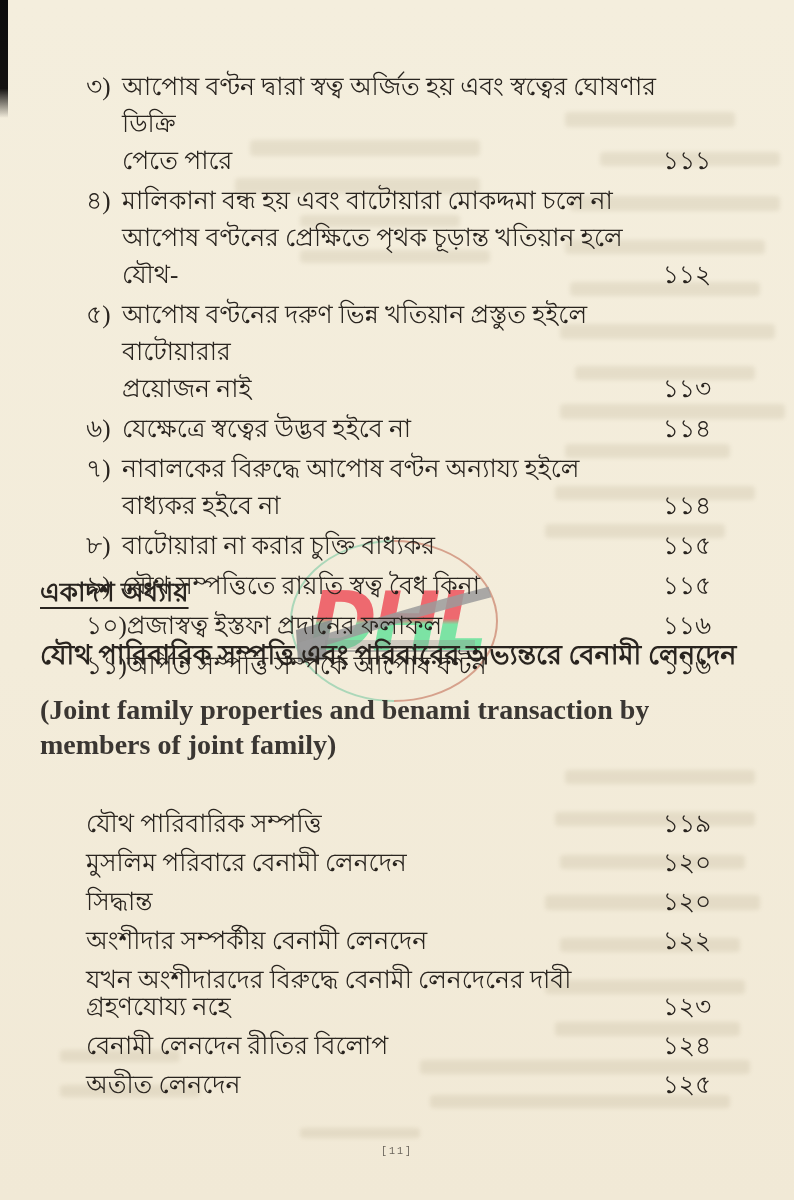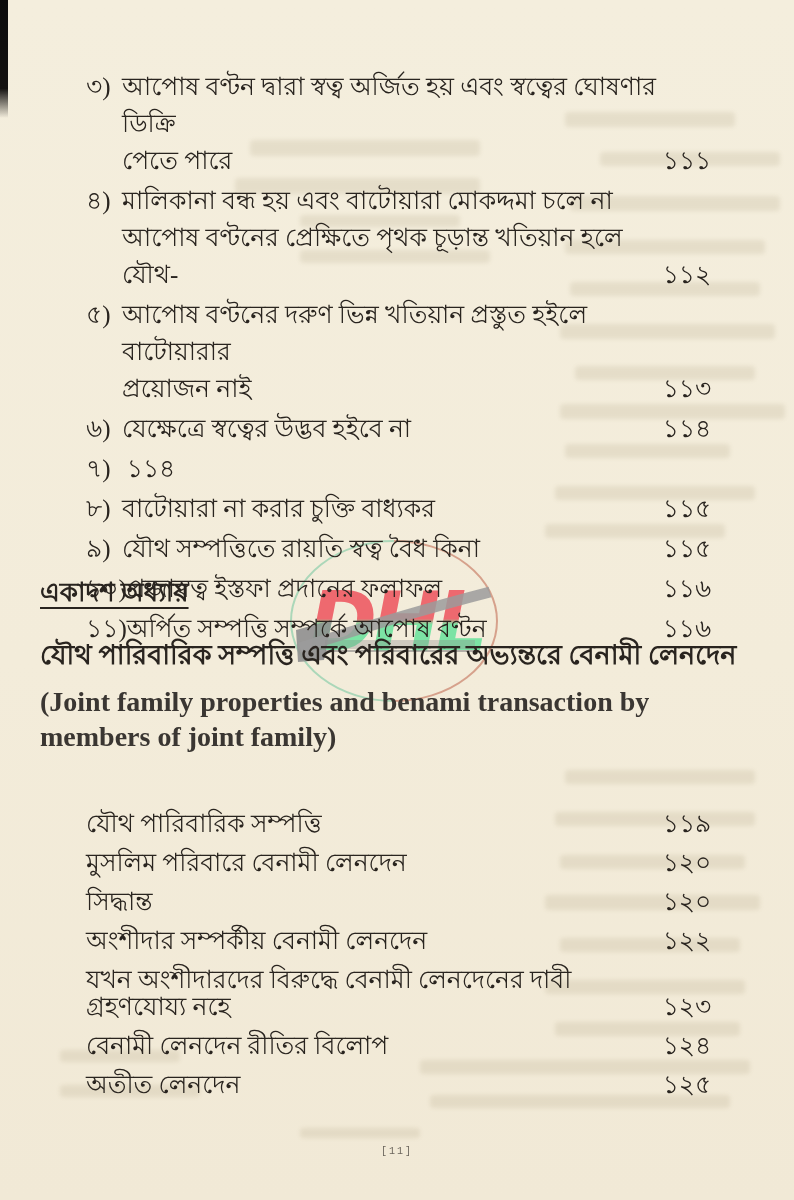--- a/index.html
+++ b/index.html
@@ -38,21 +38,21 @@
   .toc-bottom .toc-row{margin-bottom:12px;line-height:27px;}
   .toc-bottom .txt{flex:1 1 auto;}
   .chapter{position:absolute;top:576px;left:40px;right:56px;}
   .chapter-heading{
     font-size:26px;font-weight:600;line-height:34px;
     text-decoration:underline;text-underline-offset:6px;
     display:inline-block;
   }
   .chapter-title-bn{font-size:27px;font-weight:700;line-height:34px;margin-top:28px;}
   .chapter-title-en{font-size:28px;font-weight:700;line-height:35px;color:#3a3632;}
-  .chapter-title-en.l1{margin-top:12px;}
+  .chapter-title-en.l1{margin-top:20px;}
   .footer{
     position:absolute;top:1146px;left:0;right:0;text-align:center;
     font-size:10px;color:#6b655c;letter-spacing:2px;
     font-family:"Liberation Mono","DejaVu Sans Mono",monospace;
   }
 </style>
 </head>
 <body>
 
 <div class="page">
@@ -136,20 +136,23 @@
         </div>
         <div class="toc-row">
           <span class="num">৬)</span>
           <div class="txt">
             <div>যেক্ষেত্রে স্বত্বের উদ্ভব হইবে না</div>
           </div>
           <span class="pg">১১৪</span>
         </div>
         <div class="toc-row">
           <span class="num">৭)</span>
+          <div class="txt">
+            <div>নাবালকের বিরুদ্ধে আপোষ বণ্টন অন্যায্য হইলে বাধ্যকর হইবে না</div>
+          </div>
           <span class="pg">১১৪</span>
         </div>
         <div class="toc-row">
           <span class="num">৮)</span>
           <div class="txt">
             <div>বাটোয়ারা না করার চুক্তি বাধ্যকর</div>
           </div>
           <span class="pg">১১৫</span>
         </div>
         <div class="toc-row">

